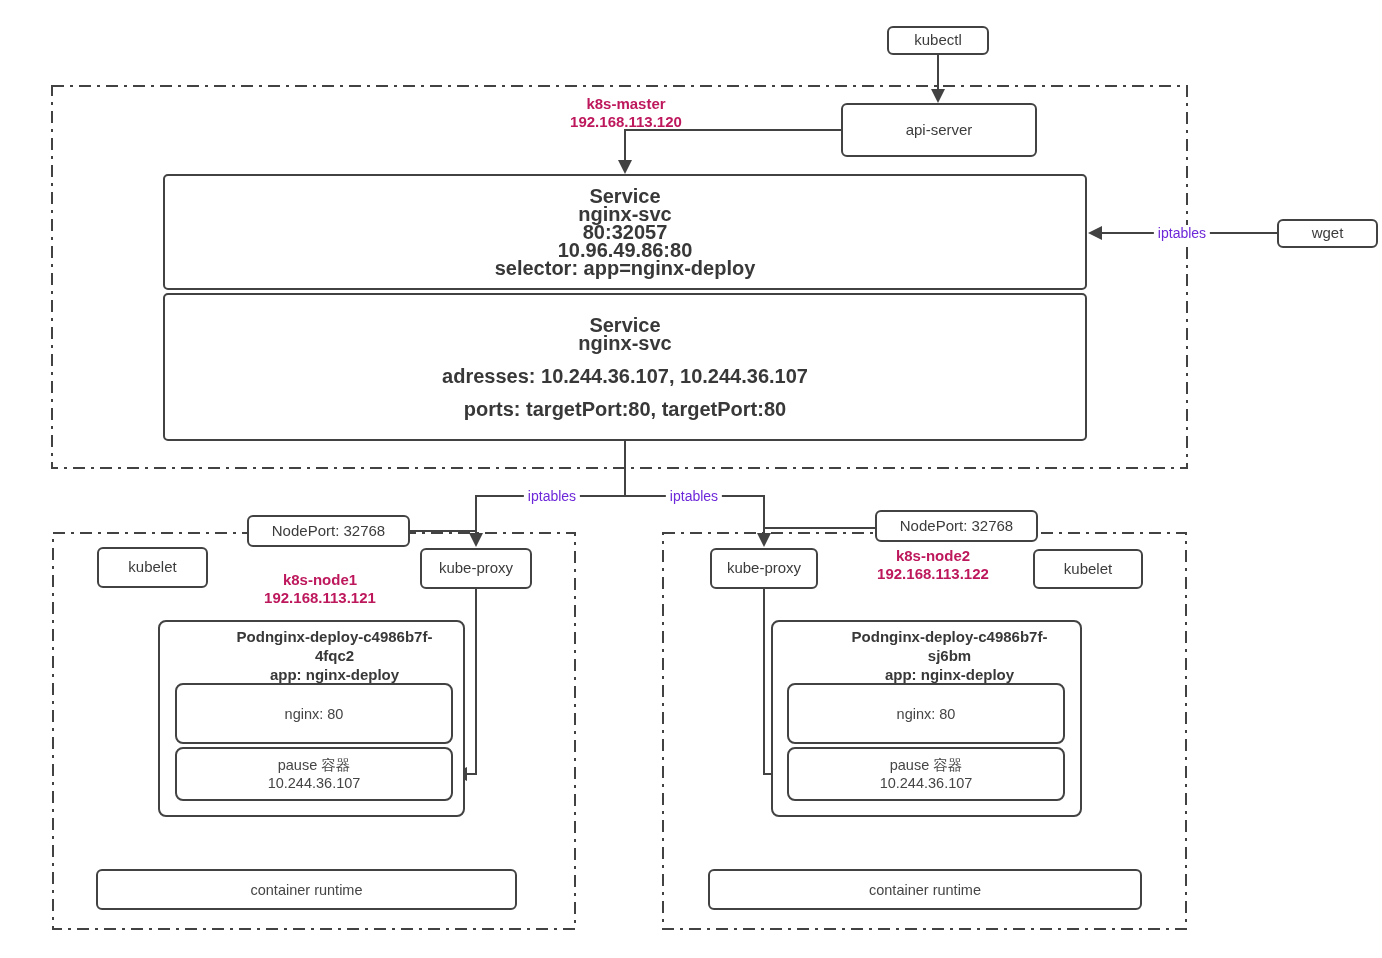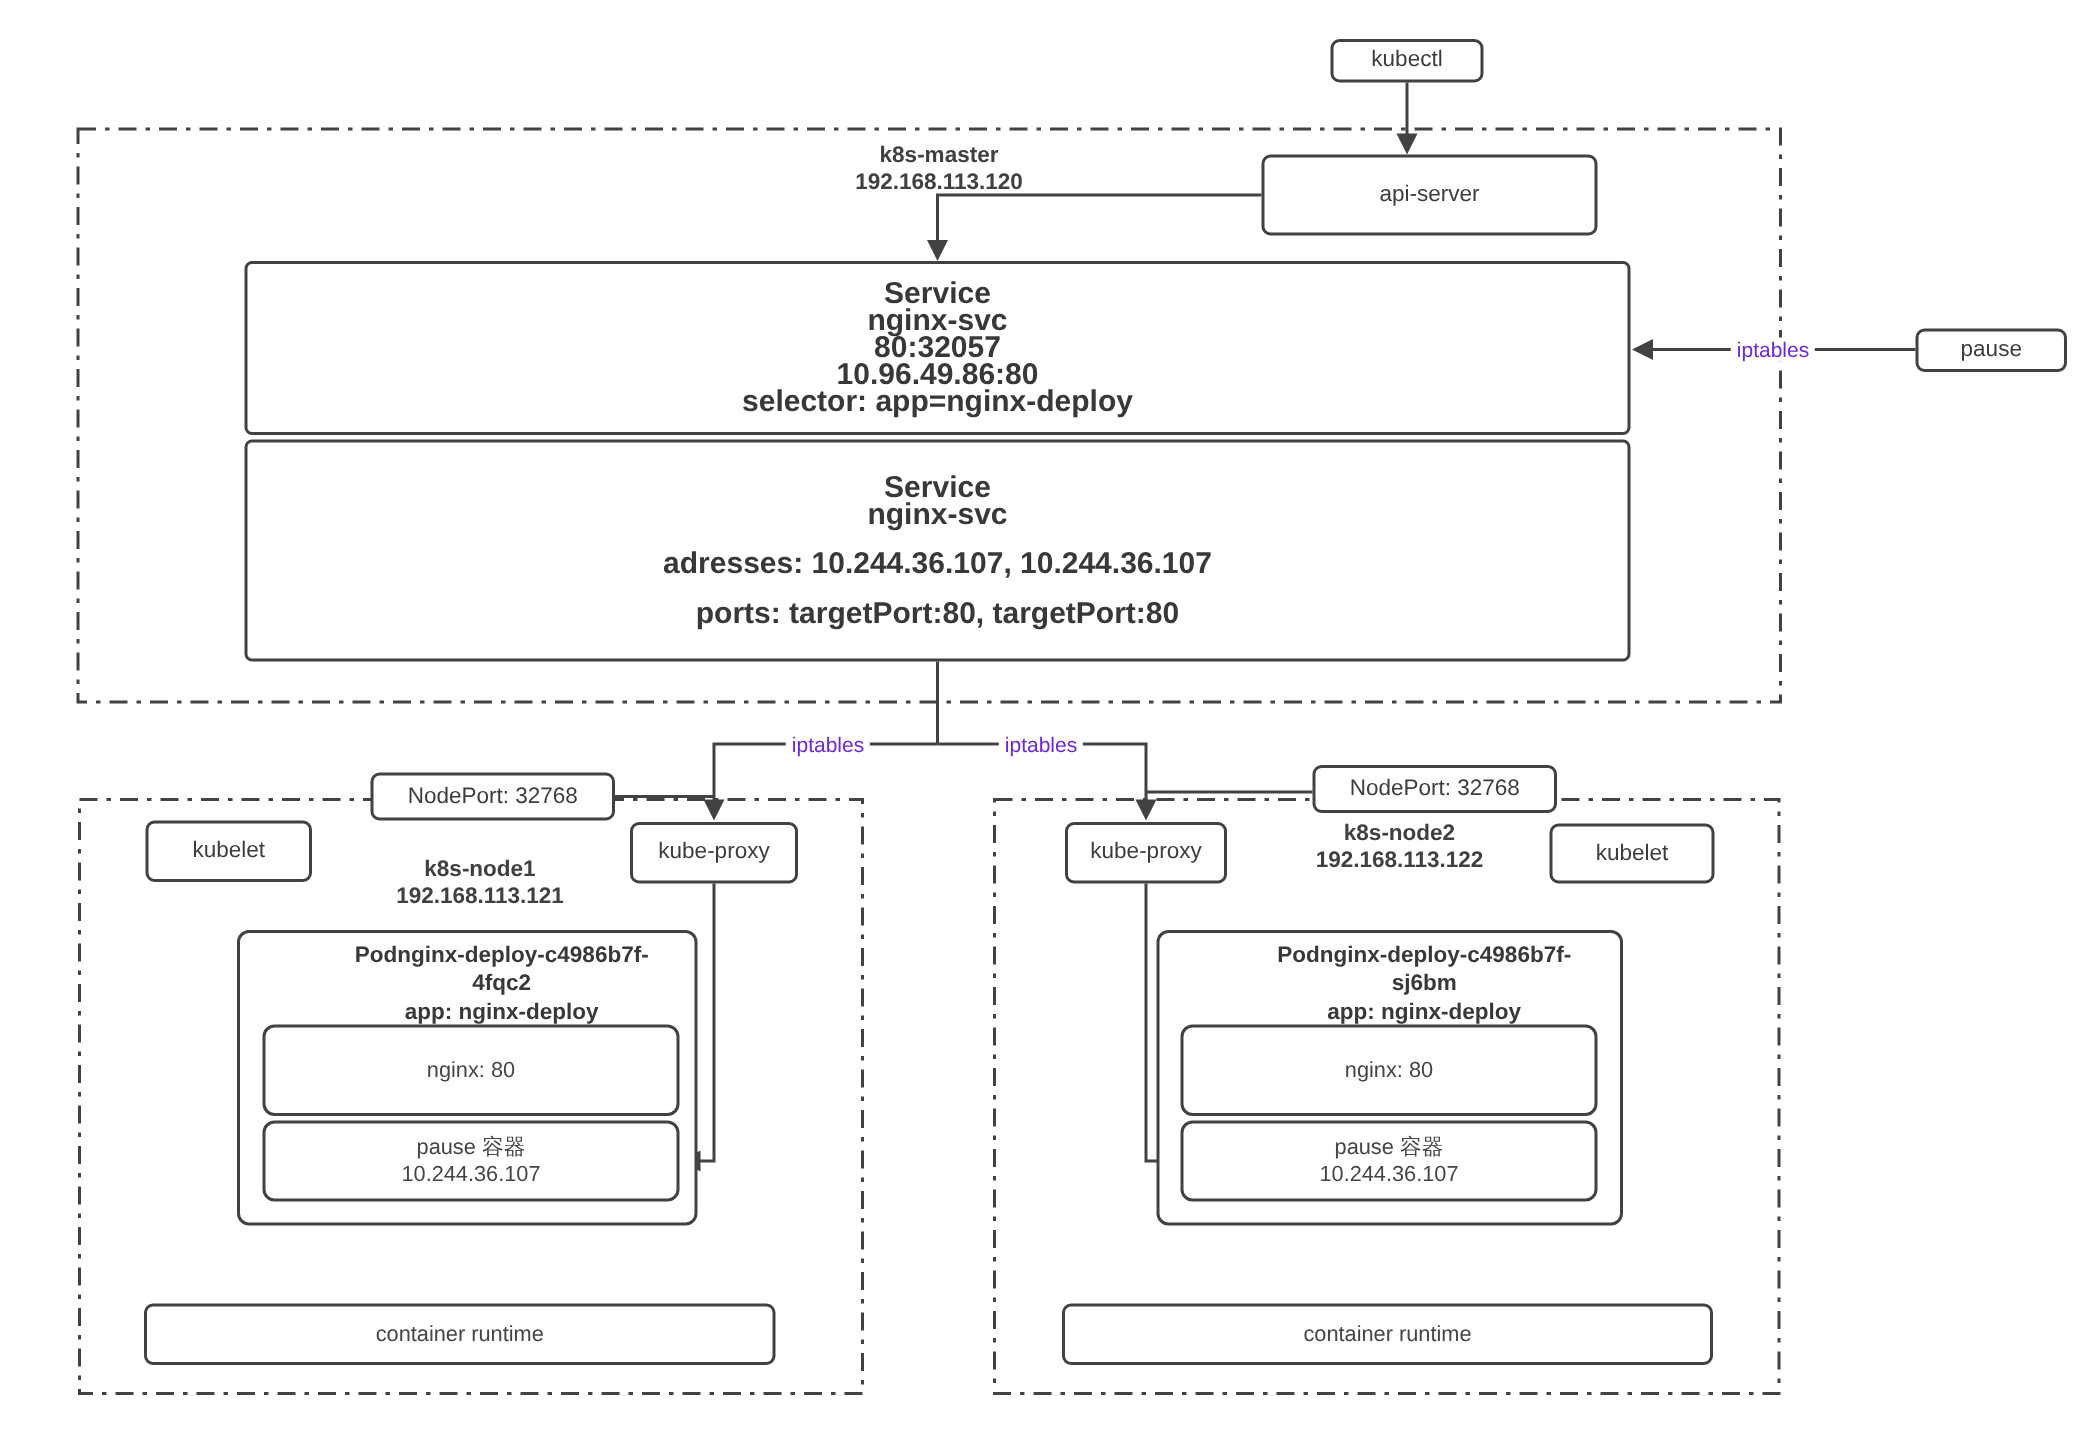--- a/index.html
+++ b/index.html
@@ -21,21 +21,21 @@
   .edge-lbl {
     position: absolute; transform: translate(-50%, -50%);
     background: #ffffff; padding: 0 4px; font-size: 14px; color: #6d28d9;
     white-space: nowrap;
   }
   .svc-line { font-size: 20px; font-weight: 700; line-height: 18px; color: #383838; }
   .gap15 { margin-top: 15px; }
   .pod-box { justify-content: flex-start; padding-top: 5px; }
   .pod-title-line { font-size: 15px; font-weight: 700; line-height: 19px; color: #383838; padding-left: 46px; }
   .inner-text { font-size: 14.5px; color: #454545; line-height: 18px; }
-  .node-label-line { font-size: 15px; font-weight: 700; line-height: 18px; color: #404040; }
+  .node-label-line { font-size: 15px; font-weight: 700; line-height: 18px; color: #be185d; }
 </style>
 </head>
 <body>
 
 <div class="canvas">
 
   <svg class="layer" width="1382" height="958" viewBox="0 0 1382 958">
 
     <rect x="52" y="86" width="1135" height="382" fill="none" stroke="#424242" stroke-width="2" stroke-dasharray="12 6 3 6"></rect>
     <rect x="53" y="533" width="522" height="396" fill="none" stroke="#424242" stroke-width="2" stroke-dasharray="12 6 3 6"></rect>
@@ -63,29 +63,29 @@
     <polygon points="467,767 467,781 453,774" fill="#424242"></polygon>
 
     <polyline points="764,589 764,774 783,774" fill="none" stroke="#424242" stroke-width="2"></polyline>
     <polygon points="773,767 773,781 787,774" fill="#424242"></polygon>
   </svg>
 
   <div class="box" style="left:887px; top:26px; width:102px; height:29px;">
     <span>kubectl</span>
   </div>
   <div class="box" style="left:1277px; top:219px; width:101px; height:29px;">
-    <span>pause</span>
+    <span>wget</span>
   </div>
 
   <div class="lbl" style="left:496px; top:95px; width:260px;">
     <div class="node-label-line">k8s-master</div>
     <div class="node-label-line">192.168.113.120</div>
   </div>
 
-  <div class="box" style="left:841px; top:103px; width:224px; height:54px;">
+  <div class="box" style="left:841px; top:103px; width:196px; height:54px;">
     <span>api-server</span>
   </div>
 
   <div class="box" style="left:163px; top:174px; width:924px; height:116px; border-radius:5px;">
     <div class="svc-line">Service</div>
     <div class="svc-line">nginx-svc</div>
     <div class="svc-line">80:32057</div>
     <div class="svc-line">10.96.49.86:80</div>
     <div class="svc-line">selector: app=nginx-deploy</div>
   </div>

